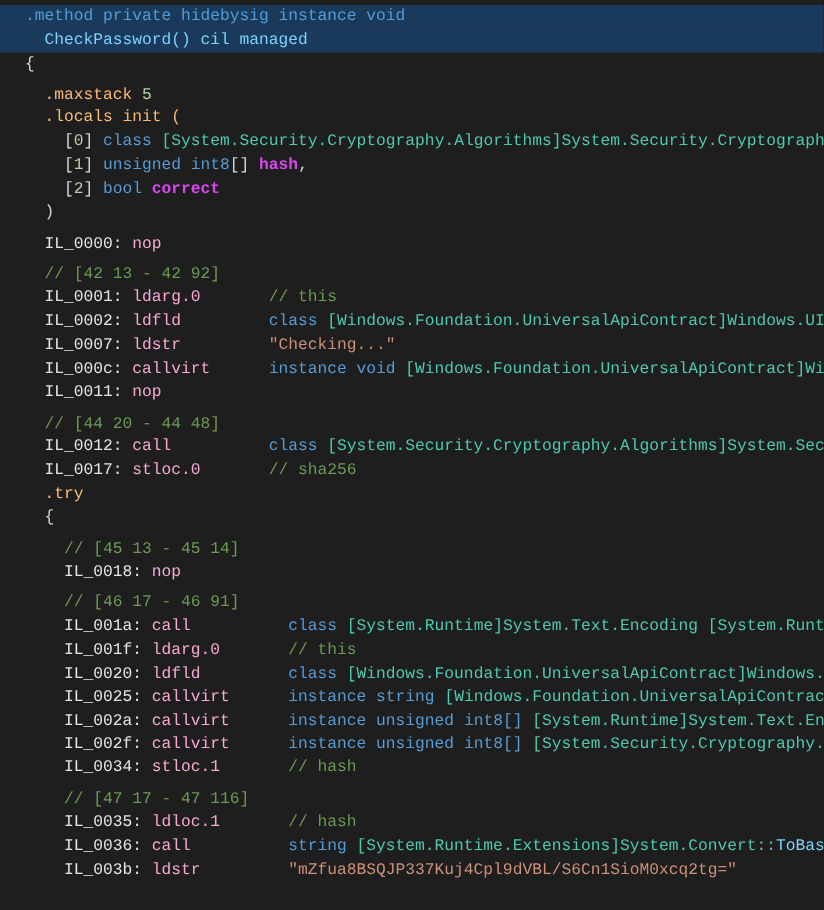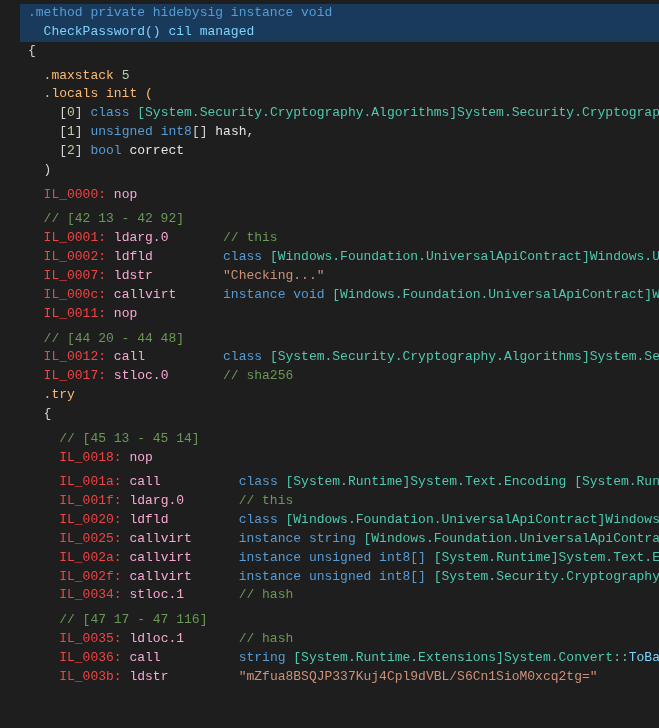--- a/index.html
+++ b/index.html
@@ -15,44 +15,43 @@
       width: 659px;
       min-height: 728px;
       overflow-x: hidden;
     }
     .code-container {
       padding: 4px 0;
       line-height: 1.45;
     }
     .line {
       display: flex;
-      padding: 0 8px;
+      padding: 0 20px;
       white-space: pre;
-      margin-left: 20px;
     }
     .line-content {
       flex: 1;
       white-space: pre;
     }
     
     .highlight-blue {
       background: #1a3a5c;
     }
     
     .kw { color: #569cd6; }         
     .directive { color: #fdba74; }   
     .comment { color: #6a9955; }     
-    .il-label { color: #ef4444; }    
+    .il-label { color: #e5e5e5; }    
     .il-op { color: #f9a8d4; }       
     .string { color: #ce9178; }      
     .number { color: #b5cea8; }      
     .type { color: #4ec9b0; }     
     .punc { color: #d4d4d4; }
     .method-name { color: #7dd3fc; }
-    .param { color: #e5e5e5; }
+    .param { color: #d946ef; font-weight: bold; }
     .spacer { height: 6px; }
   </style>
 </head>
 <body>
 
 <div class="code-container">
 
   <div class="line highlight-blue">
     <span class="line-content"><span class="kw">.method private hidebysig instance void</span></span>
   </div>
@@ -134,20 +133,23 @@
   <div class="line">
     <span class="line-content comment">    // [45 13 - 45 14]</span>
   </div>
   <div class="line">
     <span class="line-content">    <span class="il-label">IL_0018: </span><span class="il-op">nop</span></span>
   </div>
 
   <div class="spacer"></div>
 
   <div class="line">
+    <span class="line-content comment">    // [46 17 - 46 91]</span>
+  </div>
+  <div class="line">
     <span class="line-content">    <span class="il-label">IL_001a: </span><span class="il-op">call</span><span class="punc">          </span><span class="kw">class </span><span class="type">[System.Runtime]System.Text.Encoding [System.Runtime]Syste</span></span>
   </div>
   <div class="line">
     <span class="line-content">    <span class="il-label">IL_001f: </span><span class="il-op">ldarg.0</span><span class="punc">       </span><span class="comment">// this</span></span>
   </div>
   <div class="line">
     <span class="line-content">    <span class="il-label">IL_0020: </span><span class="il-op">ldfld</span><span class="punc">         </span><span class="kw">class </span><span class="type">[Windows.Foundation.UniversalApiContract]Windows.UI.Xaml.C</span></span>
   </div>
   <div class="line">
     <span class="line-content">    <span class="il-label">IL_0025: </span><span class="il-op">callvirt</span><span class="punc">      </span><span class="kw">instance </span><span class="kw">string </span><span class="type">[Windows.Foundation.UniversalApiContract]Windows.</span></span>

